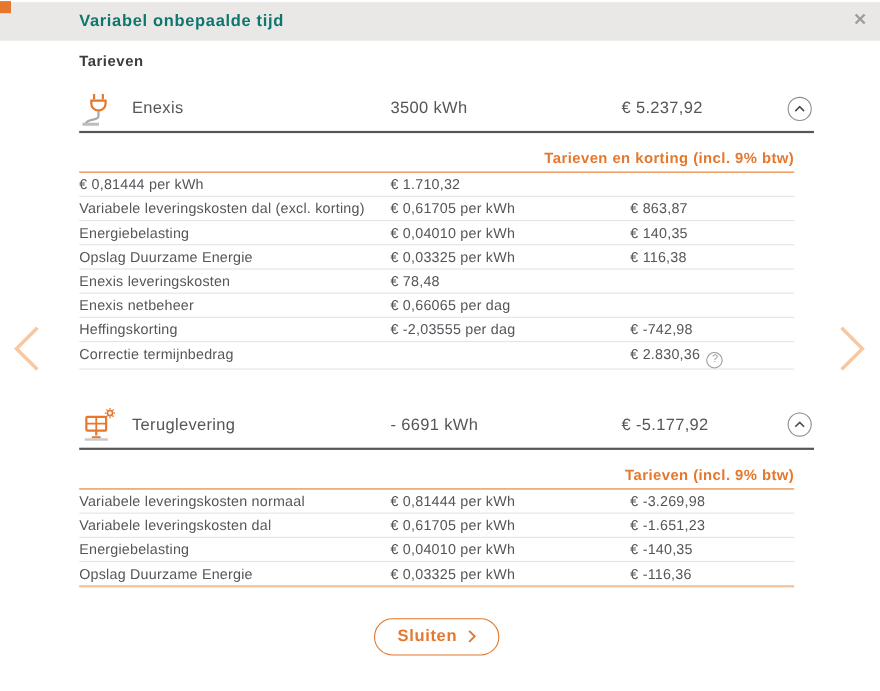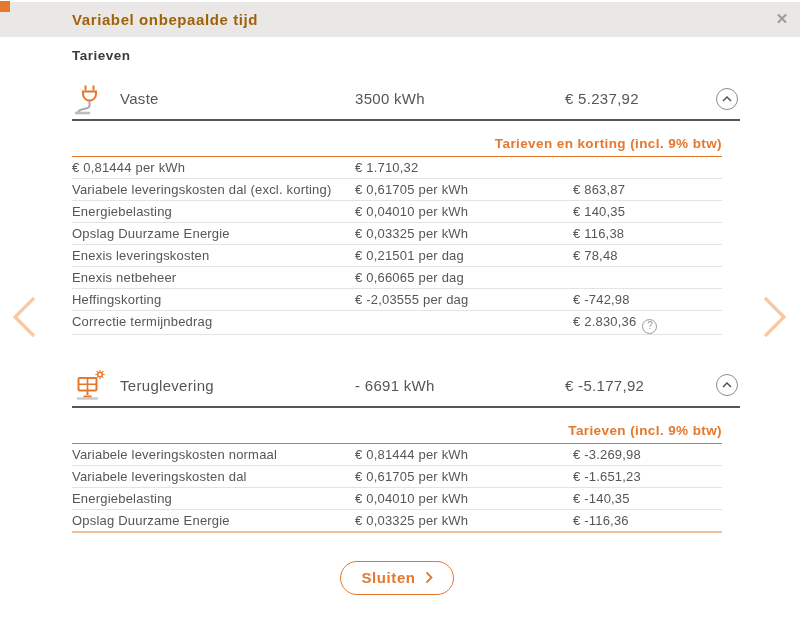--- a/index.html
+++ b/index.html
@@ -8,21 +8,21 @@
     background:#ffffff;
     font-family:"Liberation Sans","DejaVu Sans",sans-serif;
     color:#55565a;
   }
   
   .accent-corner{position:absolute;left:0;top:1px;width:10px;height:11px;background:#e5782c;z-index:6;}
   
   .modal-header{position:absolute;top:2px;left:0;right:0;height:35px;background:#e9e8e7;z-index:5;}
   .modal-title{
     position:absolute;left:72px;top:0;line-height:35px;margin:0;
-    font-size:15px;font-weight:bold;color:#a16207;letter-spacing:.6px;
+    font-size:15px;font-weight:bold;color:#0f766e;letter-spacing:.6px;
   }
   .close-btn{
     position:absolute;right:9px;top:8px;width:18px;height:18px;padding:0;border:0;background:transparent;
     color:#9b9b9b;font-size:15px;font-weight:bold;line-height:18px;text-align:center;cursor:pointer;
   }
   
   .nav-arrow{position:absolute;top:295px;width:26px;height:44px;padding:0;border:0;background:transparent;cursor:pointer;z-index:7;}
   .nav-arrow.prev{left:11px;}
   .nav-arrow.next{right:12px;}
   
@@ -94,21 +94,21 @@
   <section>
     <div class="section-head">
       <span class="sec-icon">
         <svg width="36" height="36" viewBox="0 0 36 36">
           <path d="M13.5 4.5 v5 M21.5 4.5 v5" stroke="#e5782c" stroke-width="2" fill="none"></path>
           <path d="M11 10.5 H24 V13 a6.5 6.5 0 0 1 -13 0 z" fill="none" stroke="#e5782c" stroke-width="2"></path>
           <path d="M17.5 20 v4.5 c0 5 -9.5 1.5 -11.5 7" stroke="#a9a9a9" stroke-width="2" fill="none"></path>
           <path d="M3 32 h15" stroke="#bdbdbd" stroke-width="2.6" fill="none"></path>
         </svg>
       </span>
-      <span class="sec-name">Vaste</span>
+      <span class="sec-name">Enexis</span>
       <span class="sec-usage">3500 kWh</span>
       <span class="sec-total">€ 5.237,92</span>
       <button class="collapse-btn">
         <svg width="10" height="6" viewBox="0 0 10 6">
           <polyline points="1,5 5,1 9,5" fill="none" stroke="#4a4a4a" stroke-width="1.4"></polyline>
         </svg>
       </button>
     </div>
     <h3 class="table-heading">Tarieven en korting (incl. 9% btw)</h3>
     <div class="tbl">
@@ -126,21 +126,20 @@
           <span class="cell c2">€ 0,04010 per kWh</span>
           <span class="cell c3"><span>€ 140,35</span></span>
         </div>
         <div class="trow">
           <span class="cell c1">Opslag Duurzame Energie</span>
           <span class="cell c2">€ 0,03325 per kWh</span>
           <span class="cell c3"><span>€ 116,38</span></span>
         </div>
         <div class="trow">
           <span class="cell c1">Enexis leveringskosten</span>
-          <span class="cell c2">€ 0,21501 per dag</span>
           <span class="cell c3"><span>€ 78,48</span></span>
         </div>
         <div class="trow">
           <span class="cell c1">Enexis netbeheer</span>
           <span class="cell c2">€ 0,66065 per dag</span>
         </div>
         <div class="trow">
           <span class="cell c1">Heffingskorting</span>
           <span class="cell c2">€ -2,03555 per dag</span>
           <span class="cell c3"><span>€ -742,98</span></span>

